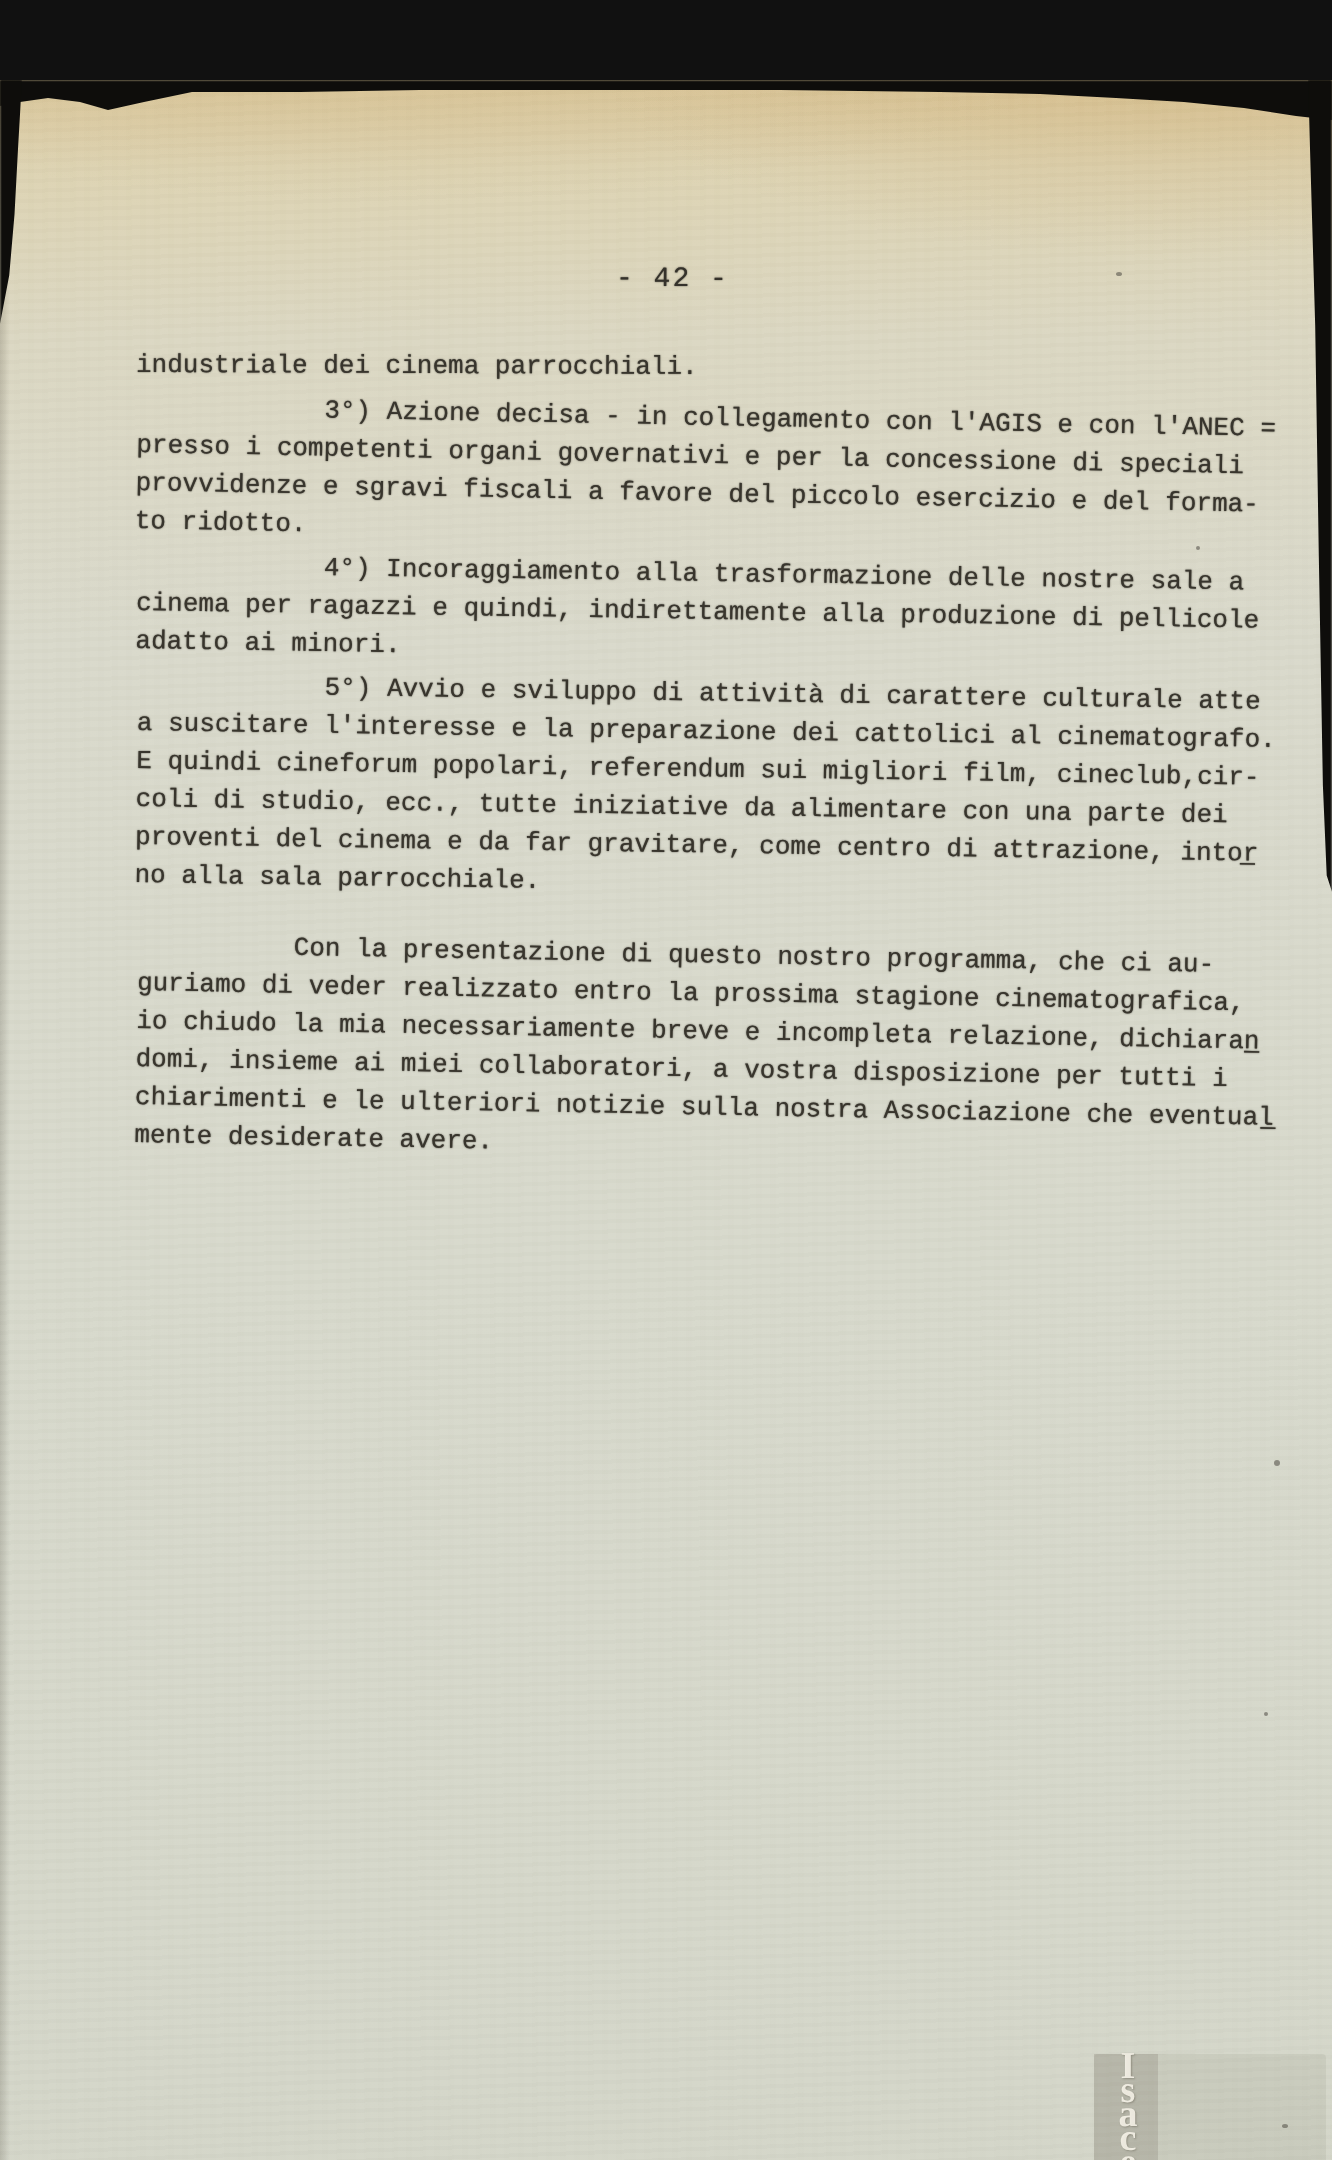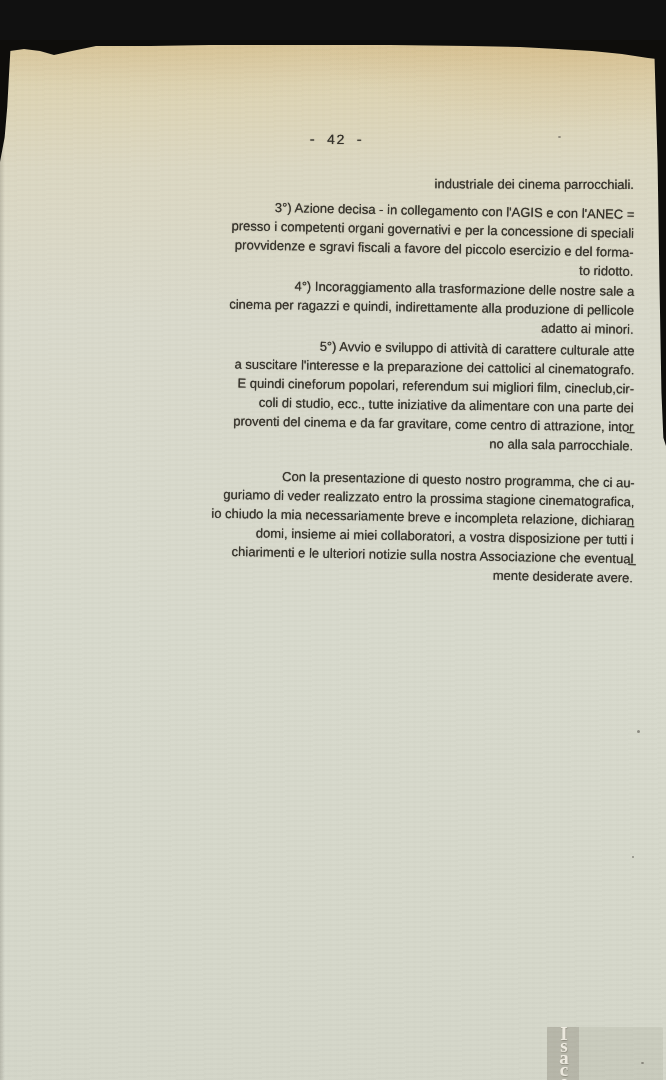--- a/index.html
+++ b/index.html
@@ -39,24 +39,23 @@
   }
   .page-number{
     position:absolute;left:308px;top:92px;
     font-family:"Liberation Mono","DejaVu Sans Mono",monospace;
     font-size:14px;letter-spacing:1px;color:#35322b;
     text-shadow:0 0 0.8px rgba(45,42,35,0.85);
     transform:rotate(0.3deg);white-space:pre;
   }
   .text-block{
     position:absolute;left:68px;top:133px;width:566px;
-    font-family:Liberation Sans, sans-serif;
+    font-family:Liberation Mono, monospace;
     font-size:13px;color:#38352d;
     text-shadow:0 0 0.8px rgba(48,44,37,0.9);
-    text-align:right;
   }
   .para{transform-origin:0 50%;}
   .tline{white-space:pre;height:19px;line-height:19px;}
   .speck{position:absolute;border-radius:50%;background:#4d4941;opacity:0.55;}
   .watermark{
     position:absolute;left:547px;top:987px;width:116px;height:78px;
     display:flex;align-items:stretch;
     background:rgba(110,104,90,0.10);border-radius:2px;
   }
   .wm-letters{

